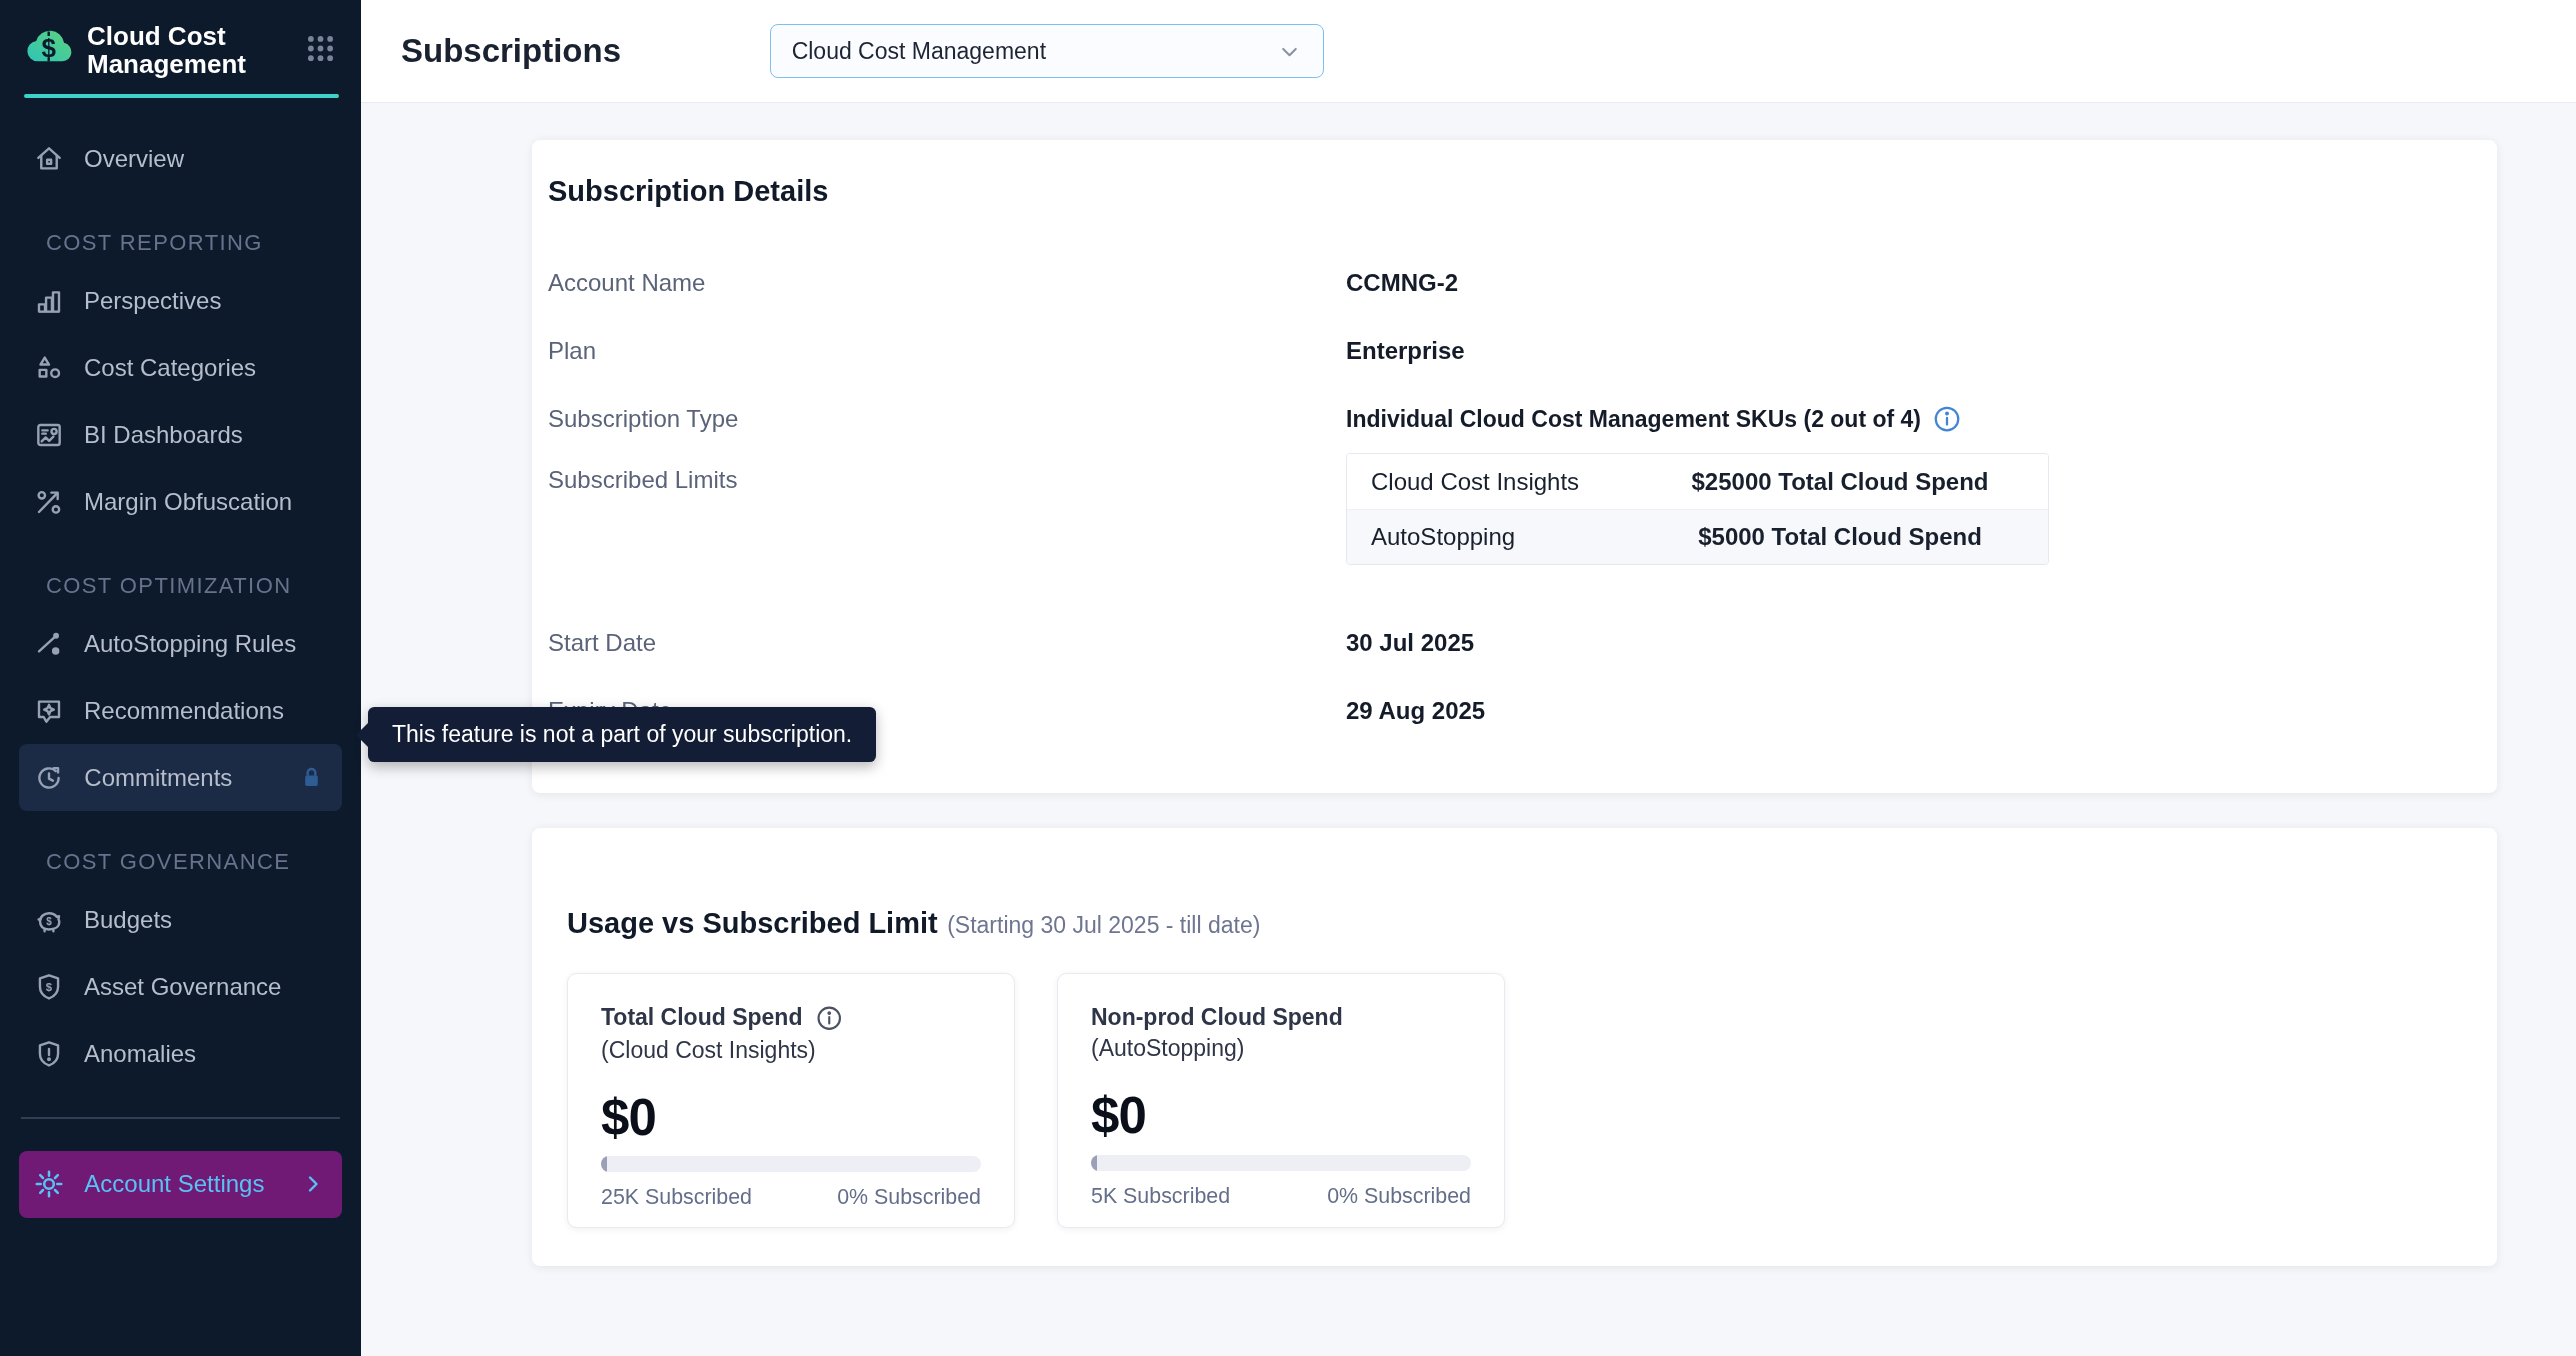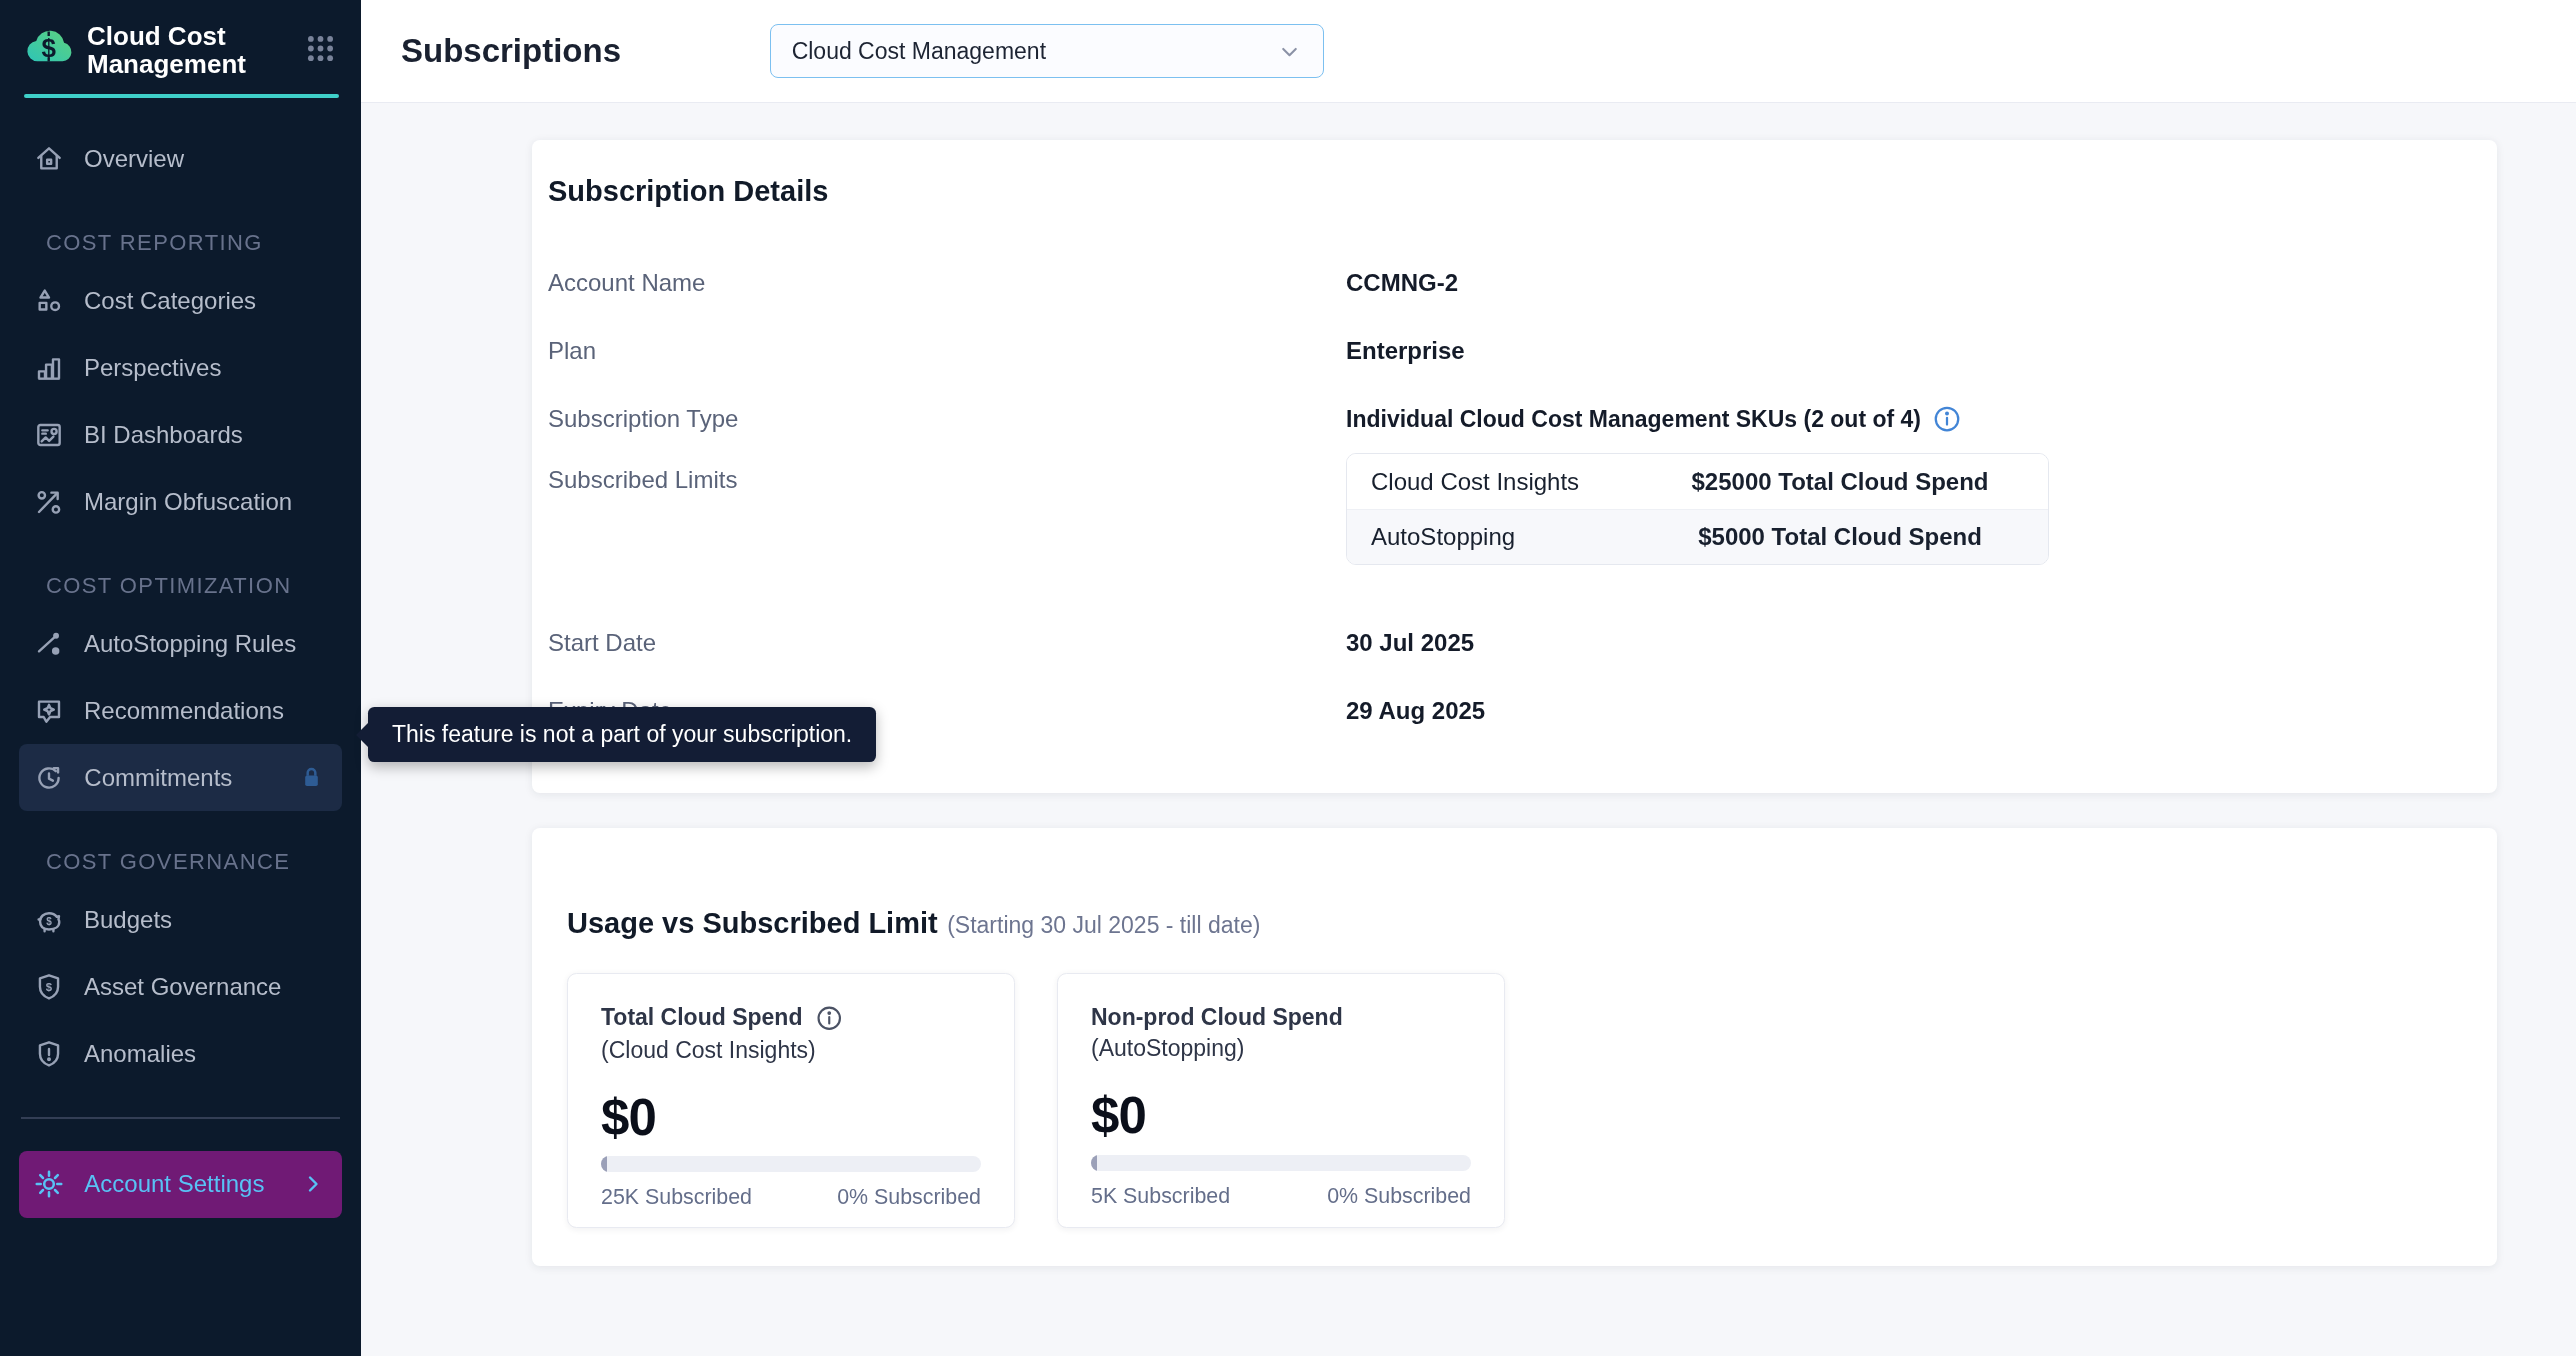--- a/index.html
+++ b/index.html
@@ -79,21 +79,21 @@
   .card-heading { font-size: 29px; font-weight: bold; color: #111a28; margin-bottom: 41px; }
 
   .detail-row { display: flex; align-items: center; min-height: 68px; }
   .detail-row.top-align { align-items: flex-start; min-height: 135px; }
   .detail-row.top-align .detail-label { padding-top: 12.7px; }
   .detail-row.gap-above { margin-top: 20.6px; }
   .detail-label { width: 798px; font-size: 24px; color: #5a6379; flex: none; }
   .detail-value { font-size: 24px; color: #141b29; font-weight: bold; }
   .detail-value.regular { font-weight: bold; font-size: 23px; display: flex; align-items: center; gap: 11px; }
 
-  .limits-table { width: 703px; border: 1.6px solid #e5e8ef; border-radius: 10px; overflow: hidden; background: #fff; }
+  .limits-table { width: 703px; border: 1.6px solid #e5e8ef; border-radius: 4px; overflow: hidden; background: #fff; }
   .limits-row { display: flex; align-items: center; height: 55px; padding-left: 24px; font-size: 24px; color: #18202e; background: #ffffff; }
   .limits-row.alt { background: #f7f8fb; border-top: 1.6px solid #eef0f5; }
   .limits-name { width: 285px; }
   .limits-value { flex: 1; text-align: center; font-weight: bold; padding-right: 24px; }
 
   .card.usage { margin-top: 35px; padding: 35px 35px 38px 35px; margin-bottom: 38px; }
   .usage-heading { font-size: 29px; font-weight: bold; color: #111a28; margin-top: 44px; }
   .usage-period { font-size: 23px; color: #6d7590; font-weight: normal; margin-left: 9.5px; }
   .stat-row { display: flex; gap: 42px; margin-top: 33px; }
   .stat-card {
@@ -168,38 +168,38 @@
         </svg>
       </span>
       <span>Overview</span>
     </div>
 
     <div class="section-label">COST REPORTING</div>
 
     <div class="nav-item">
       <span class="nicon">
         <svg viewBox="0 0 24 24" fill="none" stroke="currentColor" stroke-width="1.8" stroke-linejoin="round">
-          <path d="M8.8 4.2 12 9.4H5.6z"></path>
-            <rect x="5" y="13.4" width="5" height="5"></rect>
-            <circle cx="16.6" cy="15.9" r="2.9"></circle>
-        </svg>
-      </span>
-      <span>Cost Categories</span>
-    </div>
-
-    <div class="nav-item">
-      <span class="nicon">
-        <svg viewBox="0 0 24 24" fill="none" stroke="currentColor" stroke-width="1.8" stroke-linejoin="round">
           <path d="M4.5 20v-5.5H9V20"></path>
             <path d="M9.8 20V9.5h4.4V20"></path>
             <path d="M15 20V5.5h4.5V20"></path>
             <path d="M4 20h16"></path>
         </svg>
       </span>
       <span>Perspectives</span>
+    </div>
+
+    <div class="nav-item">
+      <span class="nicon">
+        <svg viewBox="0 0 24 24" fill="none" stroke="currentColor" stroke-width="1.8" stroke-linejoin="round">
+          <path d="M8.8 4.2 12 9.4H5.6z"></path>
+            <rect x="5" y="13.4" width="5" height="5"></rect>
+            <circle cx="16.6" cy="15.9" r="2.9"></circle>
+        </svg>
+      </span>
+      <span>Cost Categories</span>
     </div>
 
     <div class="nav-item">
       <span class="nicon">
         <svg viewBox="0 0 24 24" fill="none" stroke="currentColor" stroke-width="1.8" stroke-linecap="round" stroke-linejoin="round">
           <rect x="4" y="4.5" width="16" height="15" rx="1.5"></rect>
           <path d="M7 8.5h4M7 11h2.6"></path>
             <circle cx="15.8" cy="9.3" r="1.9"></circle>
           <path d="M6.5 16.8l3-3 2.6 2.6 3.2-3.2"></path>
         </svg>

